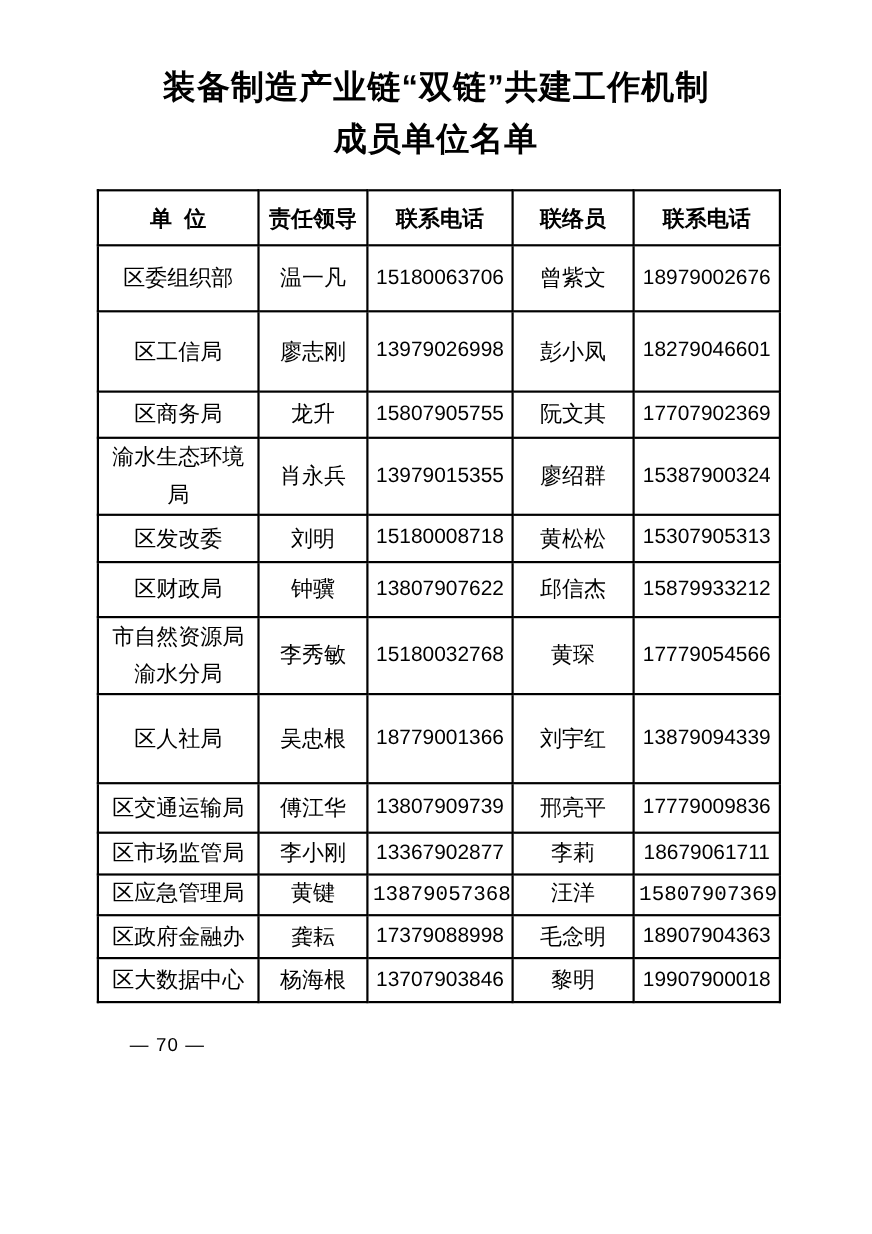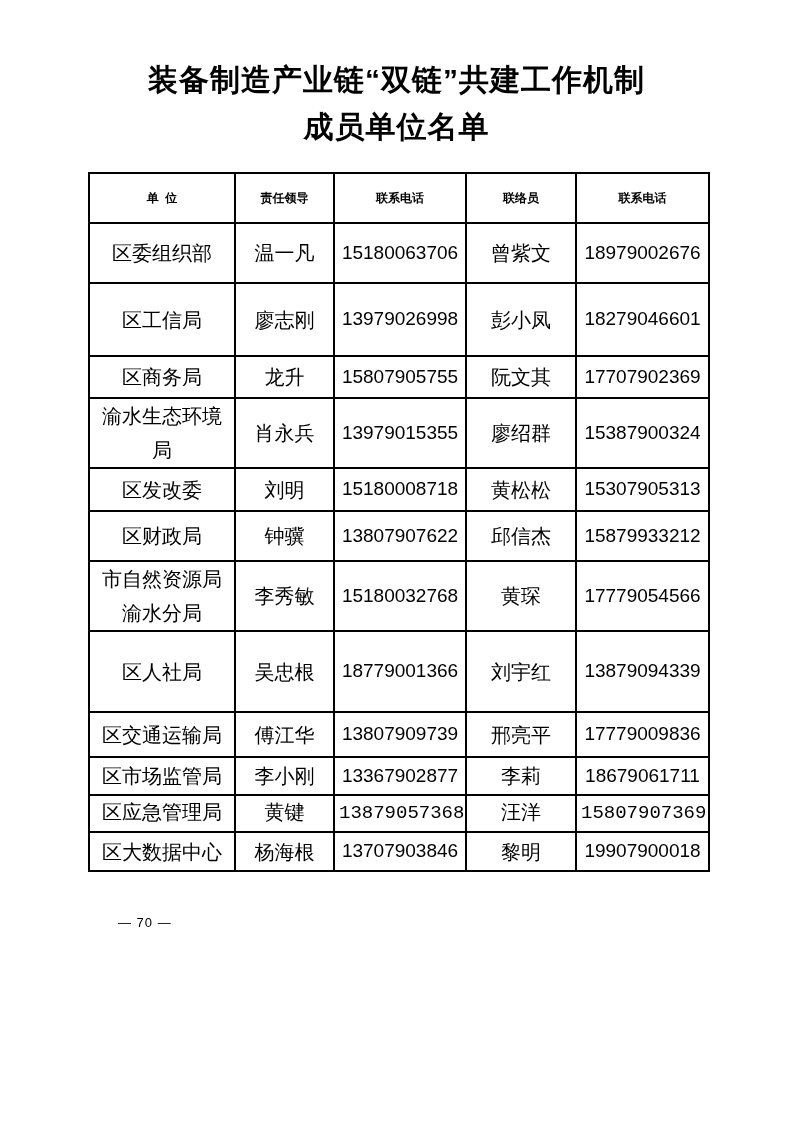--- a/index.html
+++ b/index.html
@@ -27,21 +27,21 @@
   }
   table.members th,
   table.members td{
     border:2px solid #000;
     text-align:center;
     vertical-align:middle;
     padding:0 4px;
     overflow:hidden;
   }
   table.members th{
-    font-size:12px;
+    font-size:20px;
     font-weight:bold;
     white-space:pre;
   }
   td.zh{font-size:20px;line-height:1.7;}
   td.num{font-size:19px;line-height:1.4;}
   col.c1{width:146px;}
   col.c2{width:99px;}
   col.c3{width:132px;}
   col.c4{width:110px;}
   col.c5{width:133px;}
@@ -55,22 +55,22 @@
   tbody tr:nth-child(7){height:42px;}
   tbody tr:nth-child(8){height:81px;}
   tbody tr:nth-child(9){height:45px;}
   tbody tr:nth-child(10){height:38px;}
   tbody tr:nth-child(11){height:37px;font-family:Liberation Mono, monospace;}
   tbody tr:nth-child(12){height:39px;}
   tbody tr:nth-child(13){height:40px;}
   tbody tr:nth-child(14){height:55px;}
   tbody tr:nth-child(15){height:53px;}
   .footer{
-    margin:43px 0 0 118px;
-    font-size:13px;
+    margin:28px 0 0 118px;
+    font-size:17px;
     letter-spacing:1px;
   }
 </style>
 </head>
 <body>
 
 <div class="page">
 
   <div class="title">
     <div>装备制造产业链“双链”共建工作机制</div>
@@ -166,20 +166,27 @@
           <td class="num">18679061711</td>
         </tr>
         <tr>
           <td class="zh">区应急管理局</td>
           <td class="zh">黄键</td>
           <td class="num">13879057368</td>
           <td class="zh">汪洋</td>
           <td class="num">15807907369</td>
         </tr>
         <tr>
+          <td class="zh">区政府金融办</td>
+          <td class="zh">龚耘</td>
+          <td class="num">17379088998</td>
+          <td class="zh">毛念明</td>
+          <td class="num">18907904363</td>
+        </tr>
+        <tr>
           <td class="zh">区大数据中心</td>
           <td class="zh">杨海根</td>
           <td class="num">13707903846</td>
           <td class="zh">黎明</td>
           <td class="num">19907900018</td>
         </tr>
       </tbody>
   </table>
 
   <div class="footer">—  70  —</div>

